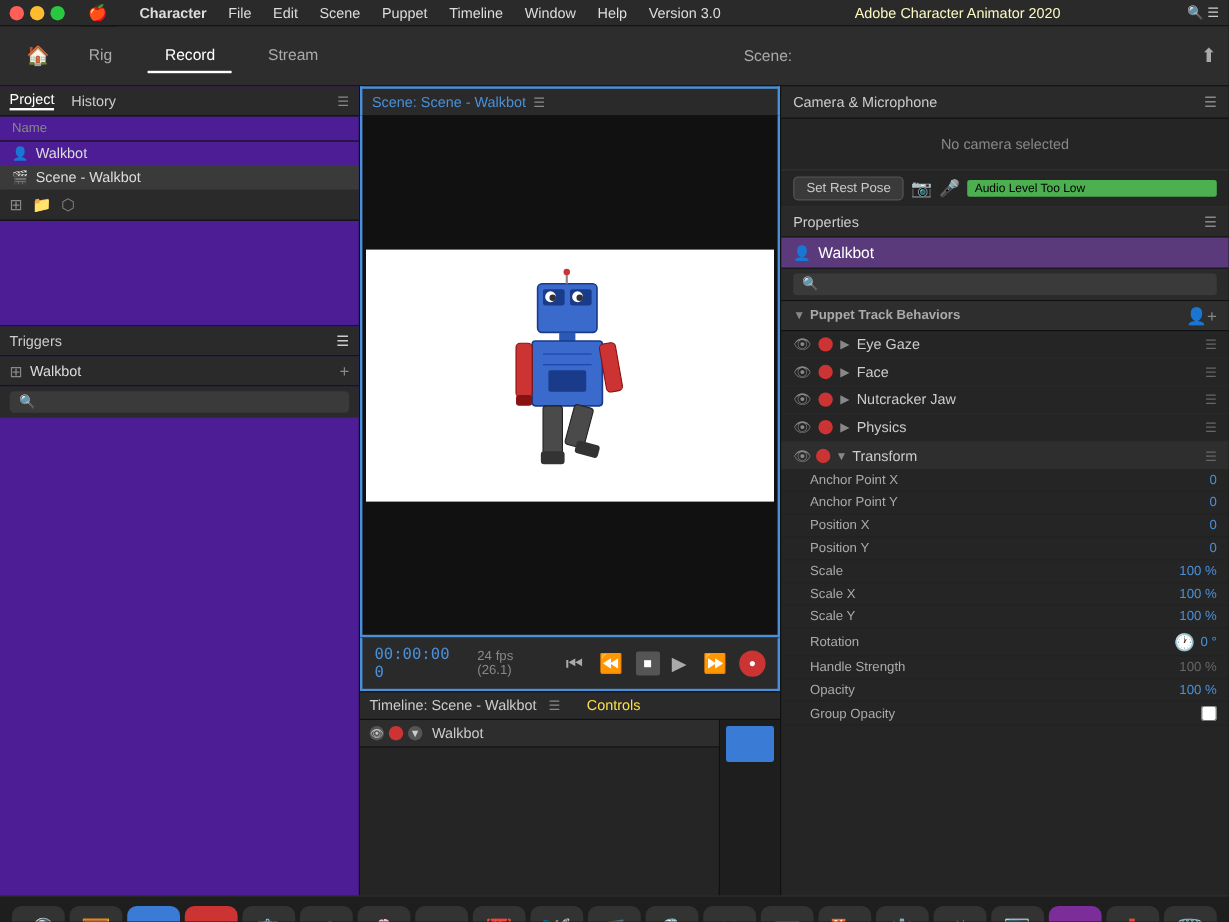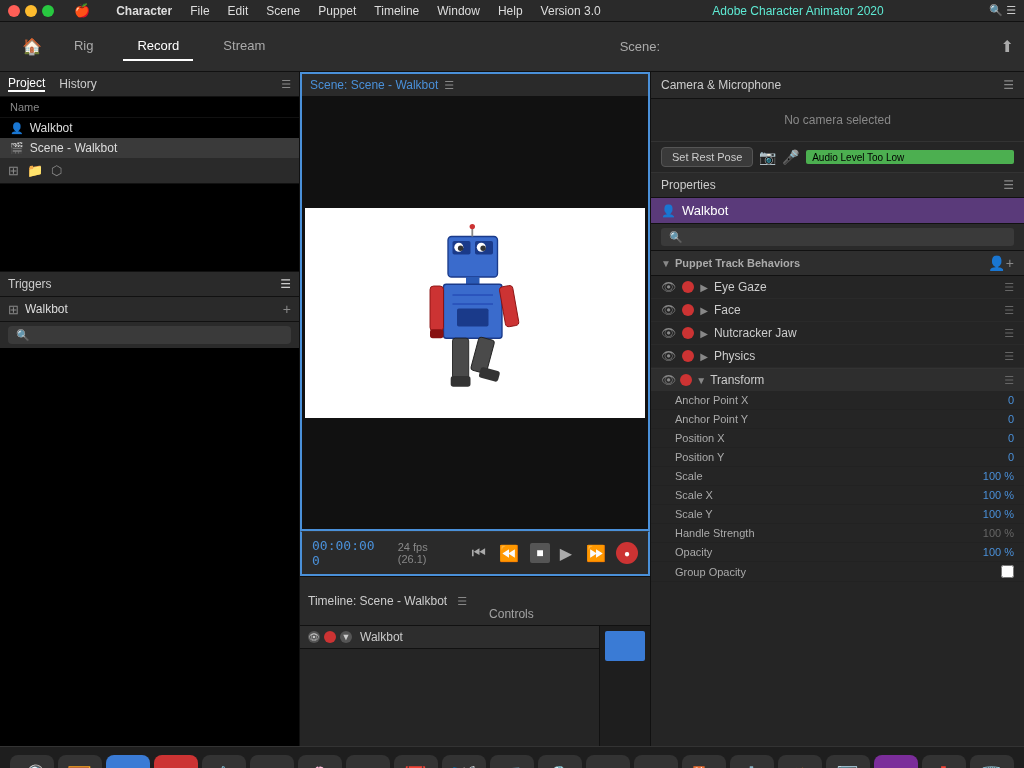--- a/index.html
+++ b/index.html
@@ -3,21 +3,21 @@
   <meta charset="utf-8">
   <style>
     * { box-sizing: border-box; margin: 0; padding: 0; }
     body { font-family: -apple-system, BlinkMacSystemFont, 'Helvetica Neue', Arial, sans-serif; background: #1e1e1e; color: #ccc; font-size: 12px; width: 1024px; height: 768px; overflow: hidden; }
 
     
     .mac-bar { background: #2a2a2a; height: 22px; display: flex; align-items: center; padding: 0 8px; gap: 6px; border-bottom: 1px solid #111; }
     .mac-bar .apple { font-size: 13px; margin-right: 6px; }
     .mac-bar .menu-item { font-size: 12px; color: #ddd; padding: 0 6px; }
     .mac-bar .menu-item.bold { font-weight: 600; }
-    .mac-bar .title-center { flex: 1; text-align: center; font-size: 12px; color: #5eead4; }
+    .mac-bar .title-center { flex: 1; text-align: center; font-size: 12px; color: #fef9c3; }
     .mac-bar .right-icons { display: flex; gap: 8px; font-size: 11px; }
 
     
     .traffic { display: flex; gap: 5px; align-items: center; margin-right: 6px; }
     .traffic .dot { width: 12px; height: 12px; border-radius: 50%; }
     .dot-red { background: #ff5f57; }
     .dot-yellow { background: #febc2e; }
     .dot-green { background: #28c840; }
 
     
@@ -26,21 +26,21 @@
     .toolbar .nav-tabs { display: flex; gap: 16px; margin-left: 6px; }
     .toolbar .nav-tab { padding: 6px 14px; color: #aaa; cursor: pointer; font-size: 13px; }
     .toolbar .nav-tab.active { color: #fff; border-bottom: 2px solid #fff; }
     .toolbar .toolbar-title { flex: 1; text-align: center; color: #aaa; font-size: 13px; }
     .toolbar .export-icon { font-size: 16px; color: #aaa; }
 
     
     .main-layout { display: flex; height: calc(768px - 22px - 50px - 22px); }
 
     
-    .left-panel { width: 300px; background: #000000; border-right: 1px solid #111; display: flex; flex-direction: column; }
+    .left-panel { width: 300px; background: #4c1d95; border-right: 1px solid #111; display: flex; flex-direction: column; }
     .left-top { height: 200px; border-bottom: 1px solid #111; }
     .panel-header { display: flex; align-items: center; padding: 4px 8px; background: #2a2a2a; border-bottom: 1px solid #111; gap: 6px; }
     .panel-header .label { font-size: 12px; color: #ccc; }
     .panel-header .active-tab { border-bottom: 2px solid #fff; color: #fff; }
     .panel-header .btn-icon { font-size: 11px; color: #888; margin-left: auto; }
     .name-header { padding: 4px 10px; color: #888; font-size: 11px; border-bottom: 1px solid #111; }
     .tree-item { display: flex; align-items: center; padding: 3px 10px; gap: 6px; cursor: pointer; }
     .tree-item.selected { background: #3a3a3a; }
     .tree-item .icon { font-size: 11px; color: #888; }
     .tree-item .item-label { font-size: 12px; color: #ddd; }
@@ -73,21 +73,21 @@
     .time-display { color: #4a90d9; font-size: 13px; font-family: monospace; }
     .fps-display { color: #888; font-size: 11px; margin-left: 4px; }
     .transport-controls { display: flex; align-items: center; gap: 6px; margin-left: auto; }
     .t-btn { background: none; border: none; color: #aaa; font-size: 16px; cursor: pointer; padding: 2px 4px; }
     .t-btn.stop { background: #555; color: #fff; width: 20px; height: 20px; display: flex; align-items: center; justify-content: center; font-size: 12px; border-radius: 2px; }
 
     
     .timeline-section { height: 170px; border-top: 1px solid #111; display: flex; flex-direction: column; }
     .timeline-header { display: flex; align-items: center; padding: 4px 8px; background: #2a2a2a; border-bottom: 1px solid #111; gap: 10px; }
     .timeline-title { font-size: 12px; color: #ccc; }
-    .tl-controls-label { font-size: 12px; color: #a3a3a3; cursor: pointer; margin-top: 26px; }
+    .tl-controls-label { font-size: 12px; color: #fde047; cursor: pointer; }
     .timeline-content { display: flex; flex: 1; }
     .timeline-tracks { width: 300px; background: #252525; border-right: 1px solid #111; }
     .tl-track-header { display: flex; align-items: center; padding: 4px 8px; gap: 4px; background: #2d2d2d; border-bottom: 1px solid #111; }
     .tl-track-icons { display: flex; gap: 4px; }
     .tl-track-icon { width: 12px; height: 12px; border-radius: 50%; background: #555; display: flex; align-items: center; justify-content: center; font-size: 9px; cursor: pointer; }
     .tl-track-icon.red { background: #cc3333; }
     .track-name-label { font-size: 12px; color: #ccc; margin-left: 4px; }
     .timeline-ruler { flex: 1; background: #1e1e1e; display: flex; flex-direction: column; }
     .ruler-bar { height: 35px; background: #2a2a2a; border-bottom: 1px solid #333; display: flex; align-items: flex-end; padding: 0 2px; position: relative; }
     .tl-clip { height: 30px; background: #3a7bd5; margin: 5px 0; border-radius: 2px; }
@@ -386,20 +386,25 @@
         <span class="prop-value">100 %</span>
       </div>
       <div class="prop-row">
         <span class="prop-label">Scale X</span>
         <span class="prop-value">100 %</span>
       </div>
       <div class="prop-row">
         <span class="prop-label">Scale Y</span>
         <span class="prop-value">100 %</span>
       </div>
+      <div class="rotation-row">
+        <span class="prop-label">Rotation</span>
+        <span class="rotation-clock">🕐</span>
+        <span class="rotation-val">0 °</span>
+      </div>
       <div class="prop-row">
         <span class="prop-label">Handle Strength</span>
         <span class="prop-value gray">100 %</span>
       </div>
       <div class="prop-row">
         <span class="prop-label">Opacity</span>
         <span class="prop-value">100 %</span>
       </div>
       <div class="prop-row">
         <span class="prop-label">Group Opacity</span>

